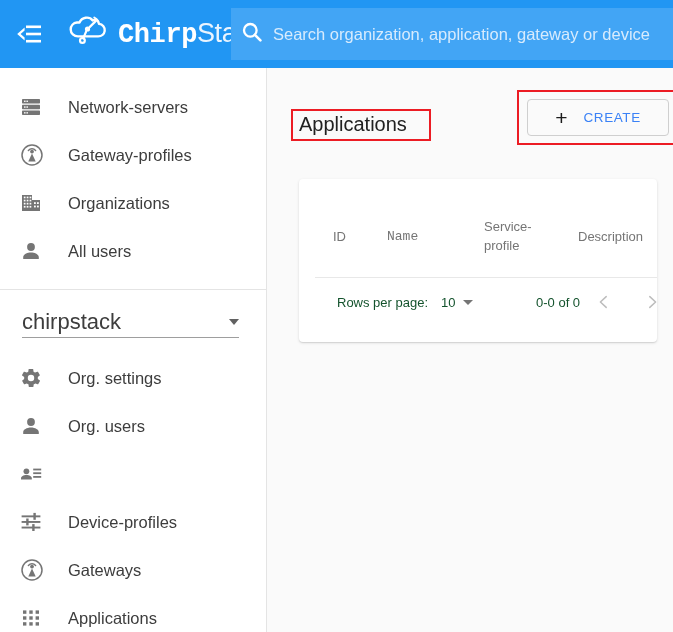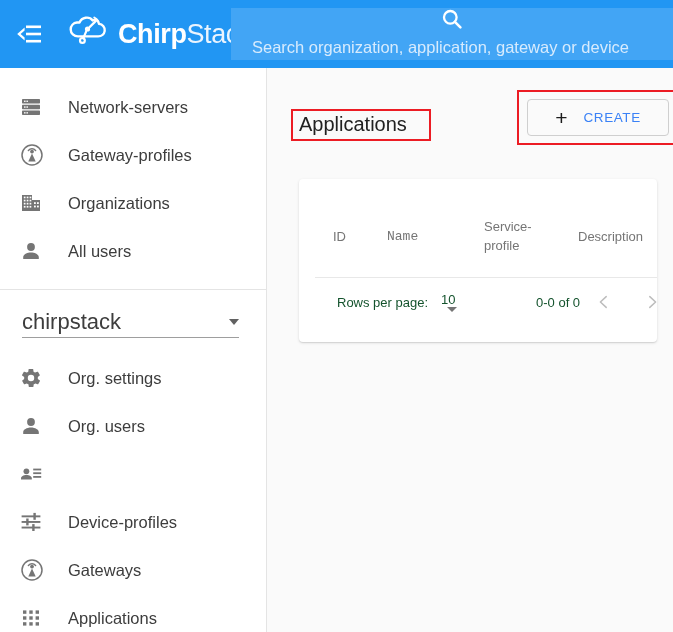--- a/index.html
+++ b/index.html
@@ -53,35 +53,34 @@
   #brand-logo { display: block; margin-right: 6px; }
   #brand-text {
     font-size: 27px;
     line-height: 1;
     letter-spacing: -0.4px;
     color: #ffffff;
     white-space: nowrap;
     position: relative;
     top: 0px;
   }
-  #brand-text .b-strong { font-weight: bold; }
+  #brand-text .b-strong { font-weight: bold; font-family: Liberation Mono, monospace; }
   #brand-text .b-light { font-weight: normal; color: #eaf4fe; }
 
   
   #search-wrap {
     position: absolute;
     left: 231px;
     top: 8px;
     width: 442px;
     height: 52px;
     background: #42a5f5;
     display: flex;
     align-items: center;
     padding-left: 10px;
-    flex-direction: column;
   }
   #search-icon { flex: 0 0 auto; display: block; margin-right: 10px; }
   #search-input {
     border: 0;
     outline: 0;
     background: transparent;
     color: #ffffff;
     font-family: "Liberation Sans", sans-serif;
     font-size: 16.5px;
     width: 410px;
@@ -267,21 +266,20 @@
     font-size: 13px;
     color: #14532d;
   }
   #rows-per-page-label { position: absolute; left: 38px; white-space: nowrap; }
   #rows-per-page-select {
     position: absolute;
     left: 142px;
     display: flex;
     align-items: center;
     cursor: pointer;
-    flex-direction: column;
   }
   #rows-per-page-value { margin-right: 8px; }
   #rows-caret {
     width: 0; height: 0;
     border-left: 5px solid transparent;
     border-right: 5px solid transparent;
     border-top: 5.5px solid #757575;
   }
   #range-label { position: absolute; left: 217px; white-space: nowrap; margin-left: 20px; }
   #prev-page {

